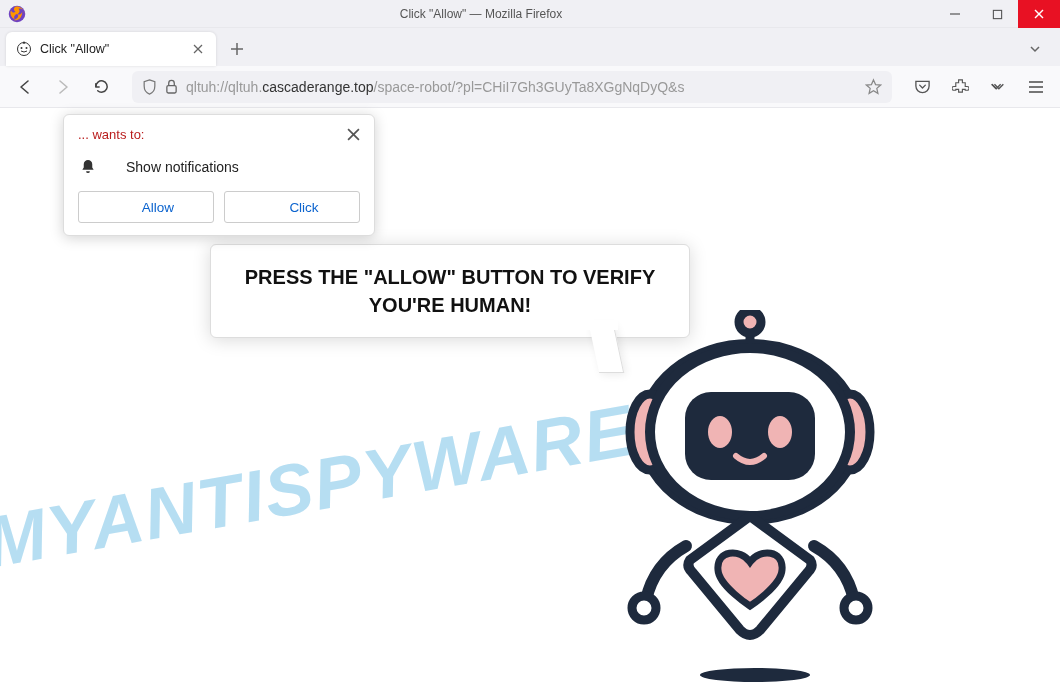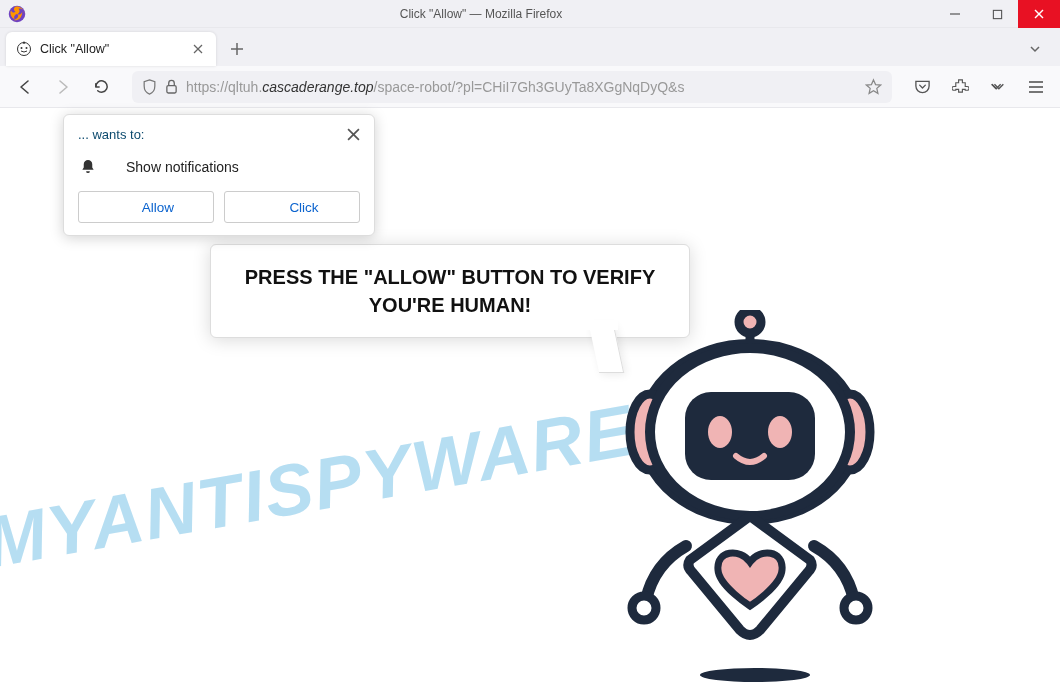--- a/index.html
+++ b/index.html
@@ -23,34 +23,34 @@
     .tab-spacer { flex: 1; }
     .tab-dropdown { width: 30px; height: 30px; display: flex; align-items: center; justify-content: center; color: #666; margin-right: 4px; }
 
     
     .toolbar { height: 42px; background: #f9f9fb; display: flex; align-items: center; padding: 0 10px; gap: 8px; border-bottom: 1px solid #e8e8ec; }
     .nav-btn { width: 30px; height: 30px; display: flex; align-items: center; justify-content: center; color: #444; border-radius: 4px; }
     .nav-btn.disabled { color: #bbb; }
     .urlbar { flex: 1; height: 32px; background: #f0f0f4; border-radius: 6px; display: flex; align-items: center; padding: 0 10px; gap: 8px; margin: 0 8px; }
     .urlbar-icon { color: #666; font-size: 14px; display: flex; align-items: center; }
     .url-text { flex: 1; font-size: 14px; color: #999; overflow: hidden; white-space: nowrap; }
-    .url-text .domain { color: #333; font-style: italic; }
+    .url-text .domain { color: #333; }
     .star-icon { color: #888; }
     .right-icons { display: flex; gap: 10px; align-items: center; }
     .right-icon { width: 28px; height: 28px; display: flex; align-items: center; justify-content: center; color: #555; }
 
     
     .page { position: absolute; top: 108px; left: 0; right: 0; bottom: 0; background: #fff; }
 
     
     .watermark { position: absolute; left: -20px; top: 320px; font-size: 72px; font-weight: 800; font-style: italic; color: rgba(110, 190, 230, 0.5); transform: rotate(-10deg); letter-spacing: 2px; white-space: nowrap; pointer-events: none; z-index: 1; font-family: Arial, sans-serif; }
 
     
     .perm-popup { position: absolute; left: 63px; top: 114px; width: 312px; background: #fff; border: 1px solid #ddd; border-radius: 6px; box-shadow: 0 2px 14px rgba(0,0,0,0.18); padding: 12px 14px; z-index: 10; }
-    .perm-header { display: flex; align-items: center; justify-content: space-between; font-size: 13px; color: #0c4a6e; margin-bottom: 14px; }
+    .perm-header { display: flex; align-items: center; justify-content: space-between; font-size: 13px; color: #b91c1c; margin-bottom: 14px; }
     .perm-close { font-size: 18px; color: #555; cursor: pointer; }
     .perm-row { display: flex; align-items: center; gap: 30px; padding: 2px 2px 16px 2px; }
     .perm-bell { font-size: 16px; color: #333; }
     .perm-label { font-size: 14px; color: #222; }
     .perm-buttons { display: flex; gap: 10px; }
     .perm-btn { flex: 1; height: 32px; border: 1px solid #ccc; border-radius: 3px; background: #fff; color: #0b63ce; font-size: 13.5px; display: flex; align-items: center; justify-content: center; cursor: pointer; padding-left: 24px; }
 
     
     .speech { position: absolute; left: 210px; top: 244px; width: 480px; min-height: 84px; background: #fff; border: 1px solid #ddd; border-radius: 6px; box-shadow: 0 2px 18px rgba(0,0,0,0.15); padding: 18px 24px; text-align: center; z-index: 5; }
     .speech-text { font-weight: 800; font-size: 20px; color: #111; line-height: 1.4; }
@@ -152,21 +152,21 @@
           <path d="M8 1 L14 3 V8 C14 13 11 16 8 17 C5 16 2 13 2 8 V3 Z" fill="none" stroke="#777" stroke-width="1.4"></path>
         </svg>
     </span>
     <span class="urlbar-icon">
       <svg width="13" height="15" viewBox="0 0 14 16">
           <rect x="2" y="7" width="10" height="8" rx="1.5" fill="none" stroke="#666" stroke-width="1.4"></rect>
           <path d="M4 7 V4.5 a3 3 0 0 1 6 0 V7" fill="none" stroke="#666" stroke-width="1.4"></path>
         </svg>
     </span>
     <span class="url-text">
-      <span>https://qltuh.</span><span class="domain">cascaderange.top</span><span>/space-robot/?pl=CHiI7Gh3GUyTa8XGgNqDyQ&amp;s</span>
+      <span>qltuh://qltuh.</span><span class="domain">cascaderange.top</span><span>/space-robot/?pl=CHiI7Gh3GUyTa8XGgNqDyQ&amp;s</span>
     </span>
     <span class="star-icon">
       <svg width="17" height="17" viewBox="0 0 18 18">
           <path d="M9 2 L11.2 7 L16.5 7.5 L12.5 11 L13.7 16.3 L9 13.5 L4.3 16.3 L5.5 11 L1.5 7.5 L6.8 7 Z" fill="none" stroke="#888" stroke-width="1.3"></path>
         </svg>
     </span>
   </div>
   <div class="right-icons">
     <div class="right-icon">
       <svg width="17" height="16" viewBox="0 0 18 16">

